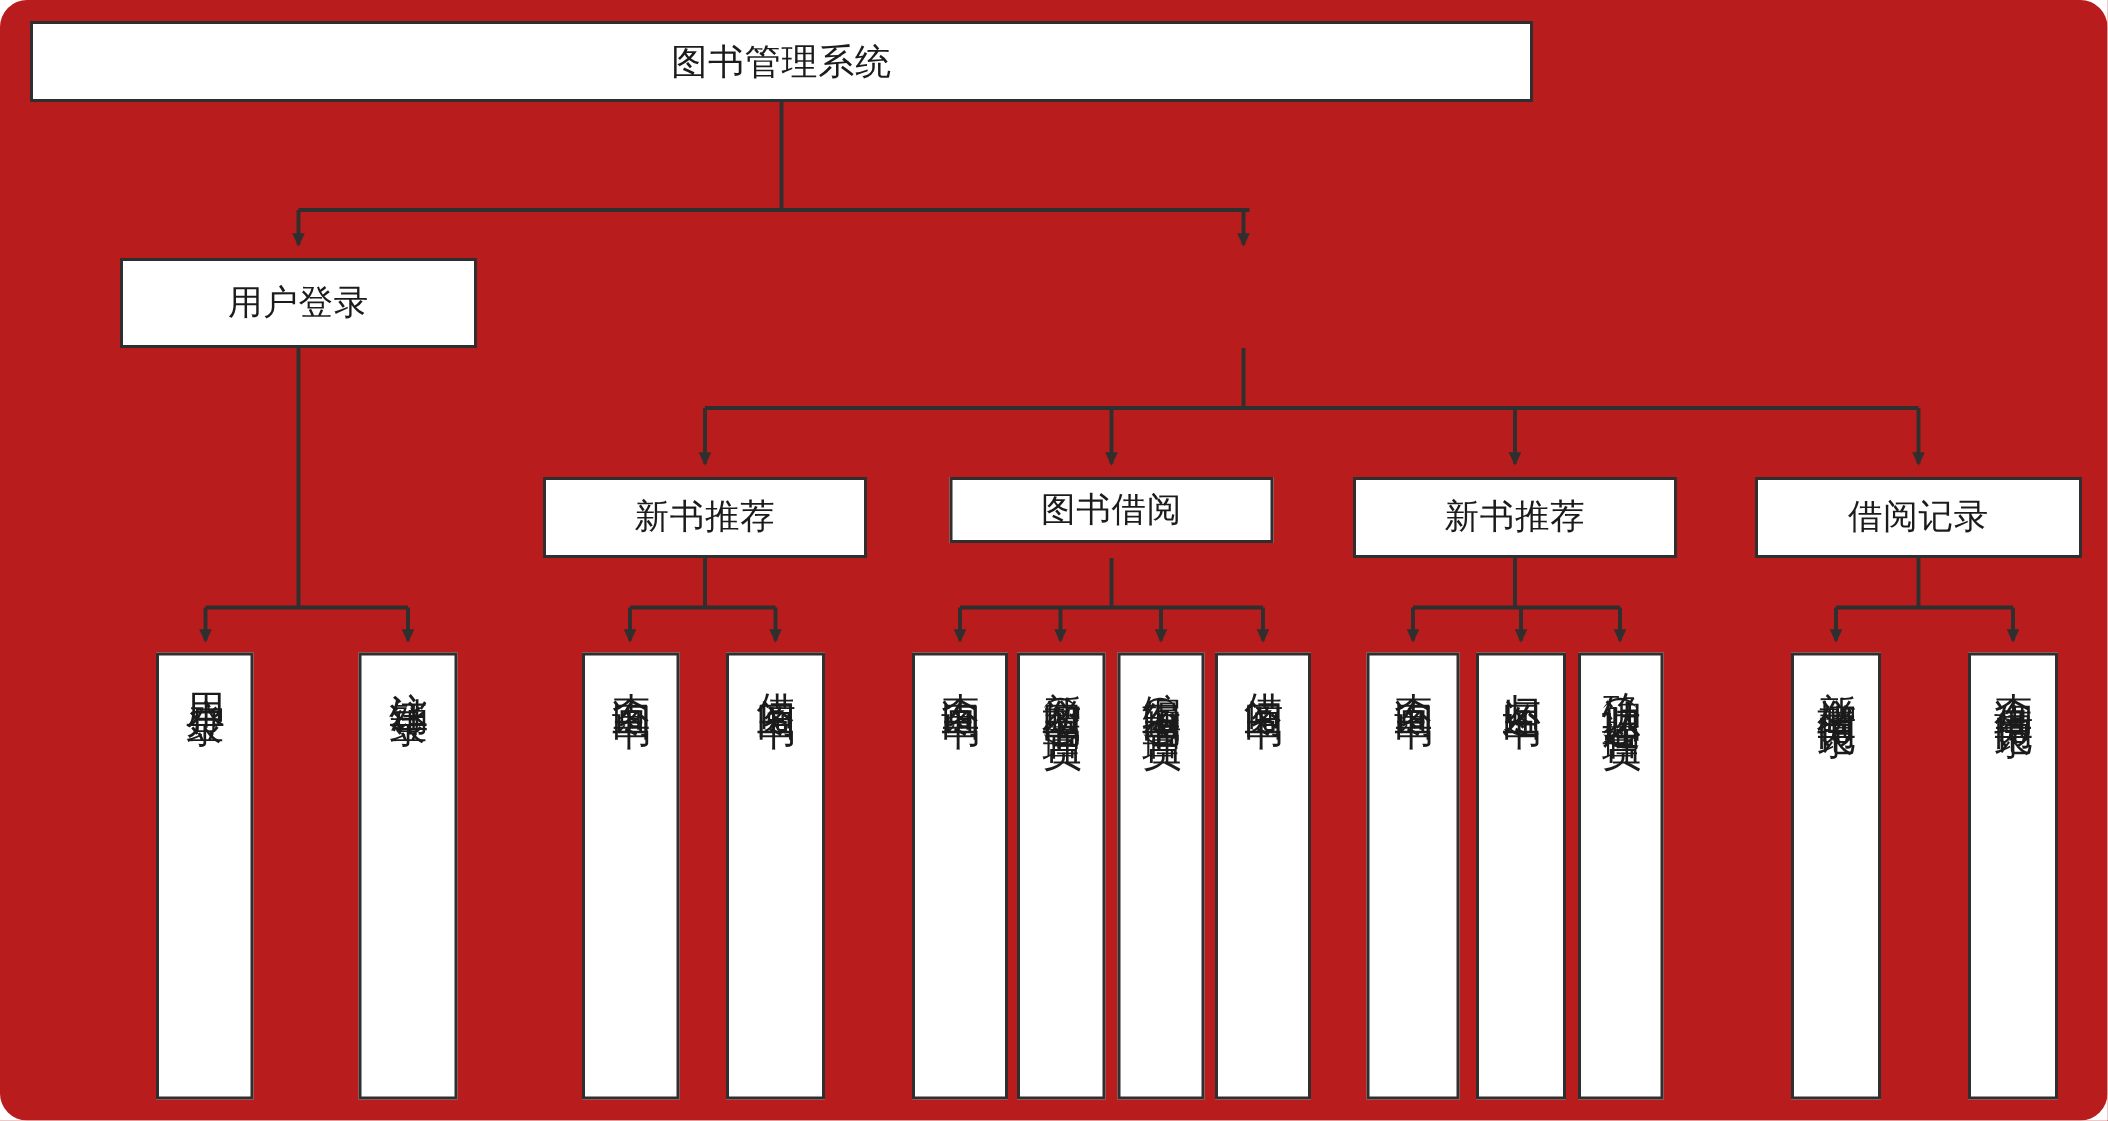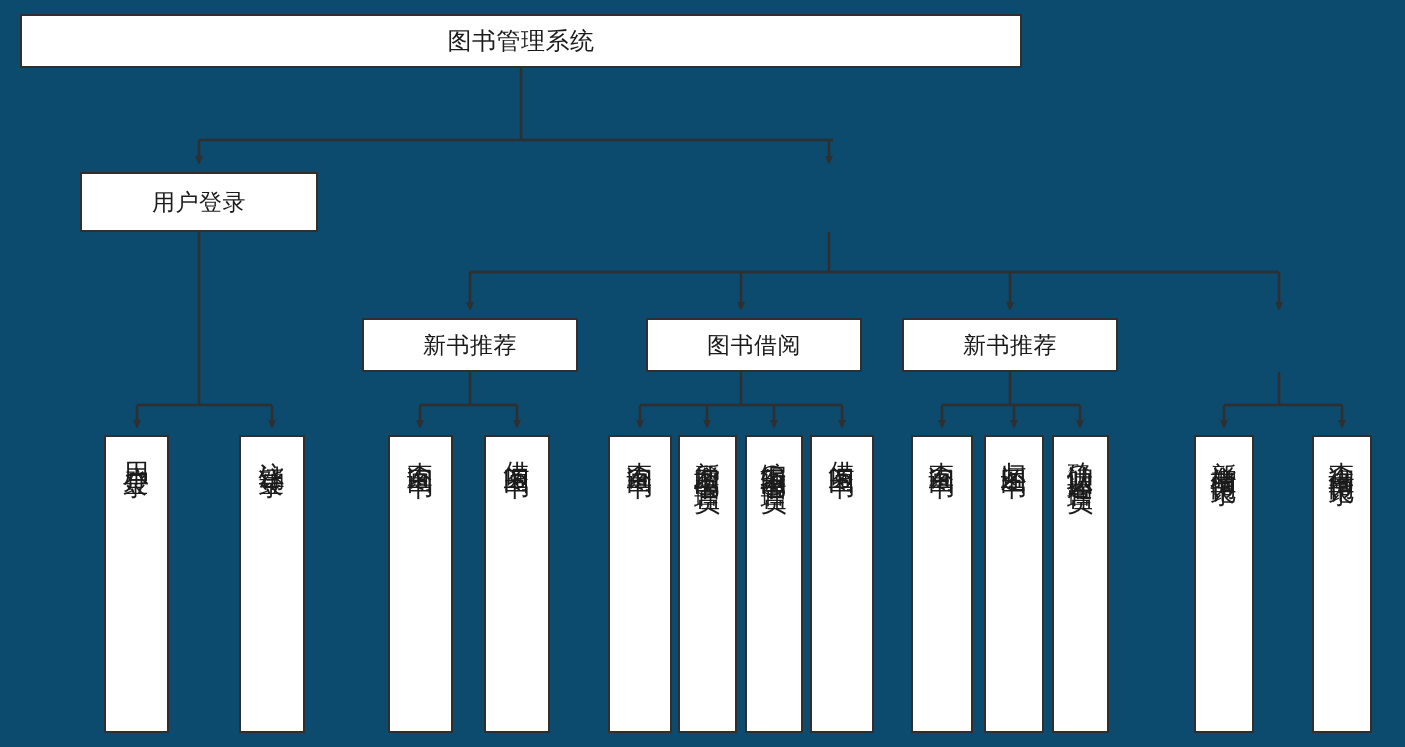--- a/index.html
+++ b/index.html
@@ -7,22 +7,23 @@
     padding: 0;
     background: #ffffff;
   }
   body {
     font-family: "DejaVu Sans", "Liberation Sans", sans-serif;
   }
   #canvas {
     position: relative;
     width: 1405px;
     height: 747px;
-    background: #0c4a6e;
+    background: #b91c1c;
     overflow: hidden;
+    border-radius: 18px;
   }
   #edges {
     position: absolute;
     left: 0;
     top: 0;
     width: 1405px;
     height: 747px;
     pointer-events: none;
   }
   .node {
@@ -124,25 +125,28 @@
     <span class="label">图书管理系统</span>
   </div>
 
   <div class="node horiz" style="left: 80px; top: 172px; width: 238px; height: 60px;">
     <span class="label">用户登录</span>
   </div>
 
   <div class="node horiz" style="left: 362px; top: 318px; width: 216px; height: 54px;">
     <span class="label">新书推荐</span>
   </div>
-  <div class="node horiz" style="left: 633px; top: 318px; width: 216px; height: 54px; margin-left: 13px;">
+  <div class="node horiz" style="left: 633px; top: 318px; width: 216px; height: 44px;">
     <span class="label">图书借阅</span>
   </div>
   <div class="node horiz" style="left: 902px; top: 318px; width: 216px; height: 54px;">
     <span class="label">新书推荐</span>
+  </div>
+  <div class="node horiz" style="left: 1170px; top: 318px; width: 218px; height: 54px;">
+    <span class="label">借阅记录</span>
   </div>
 
   <div class="node vert" style="left: 104px; top: 435px; width: 65px; height: 298px;">
     <span class="label">用户登录</span>
   </div>
   <div class="node vert" style="left: 239px; top: 435px; width: 66px; height: 298px;">
     <span class="label">注销登录</span>
   </div>
   <div class="node vert" style="left: 388px; top: 435px; width: 65px; height: 298px;">
     <span class="label">查询图书</span>

